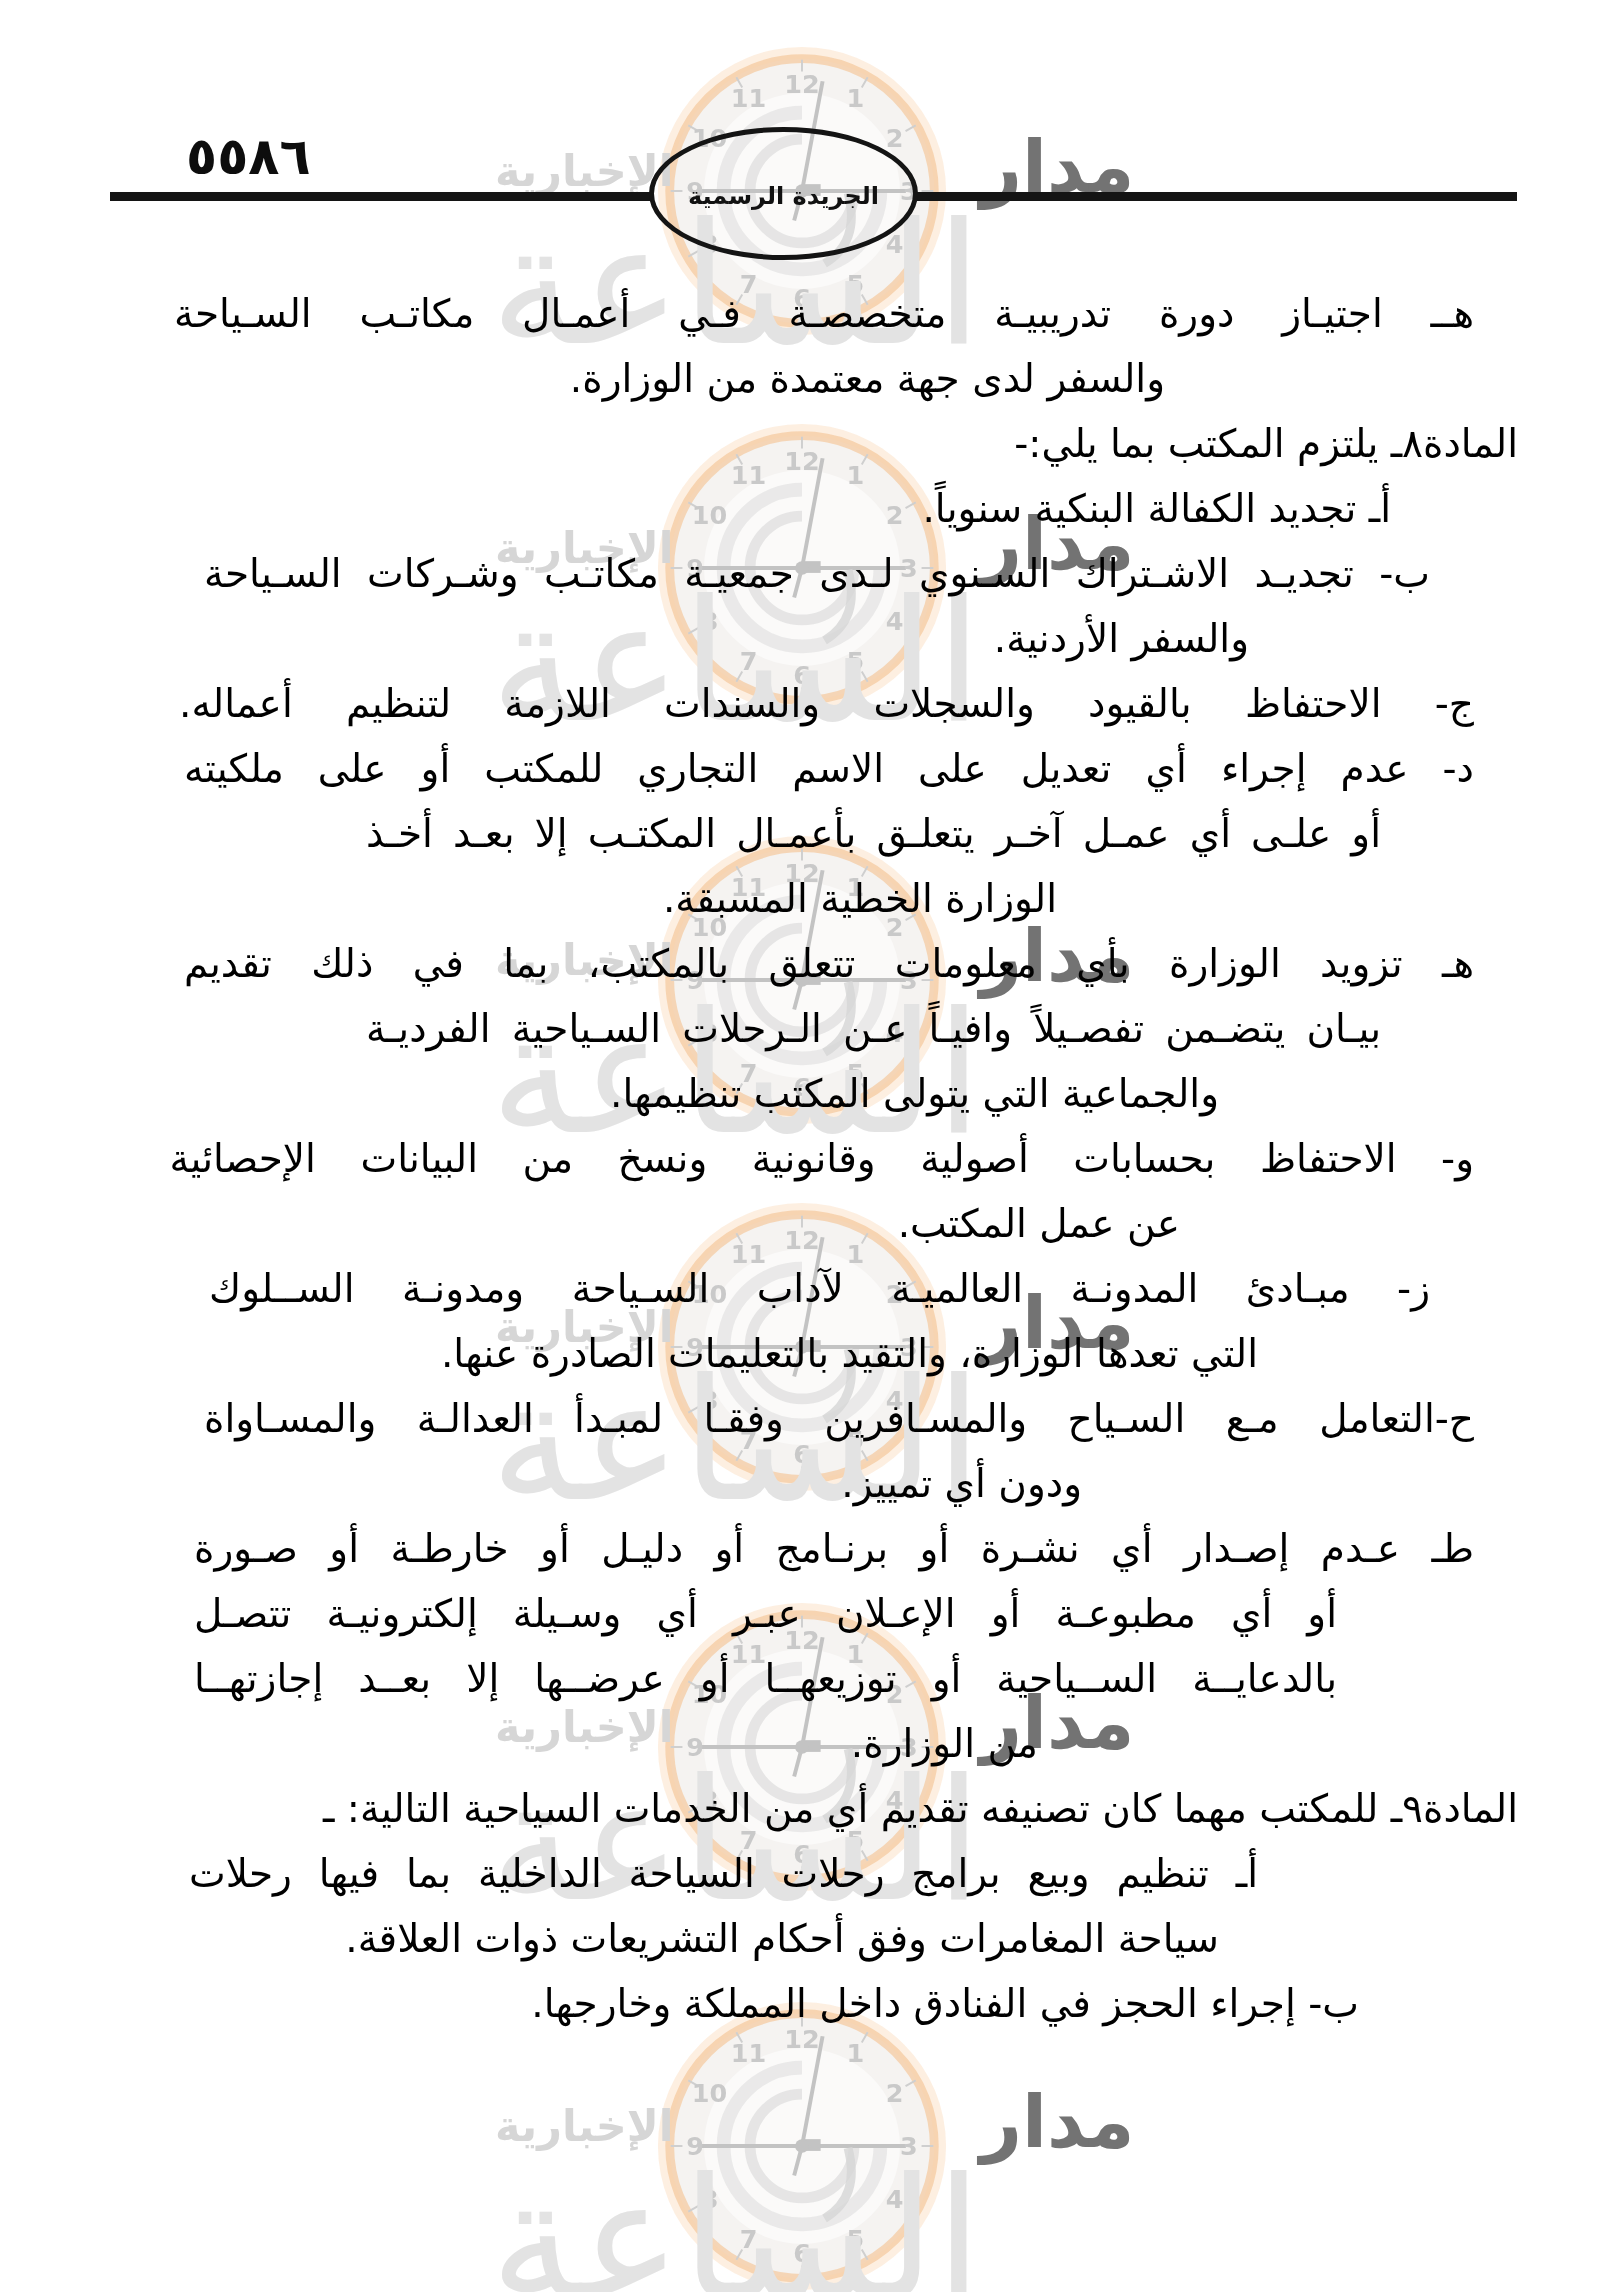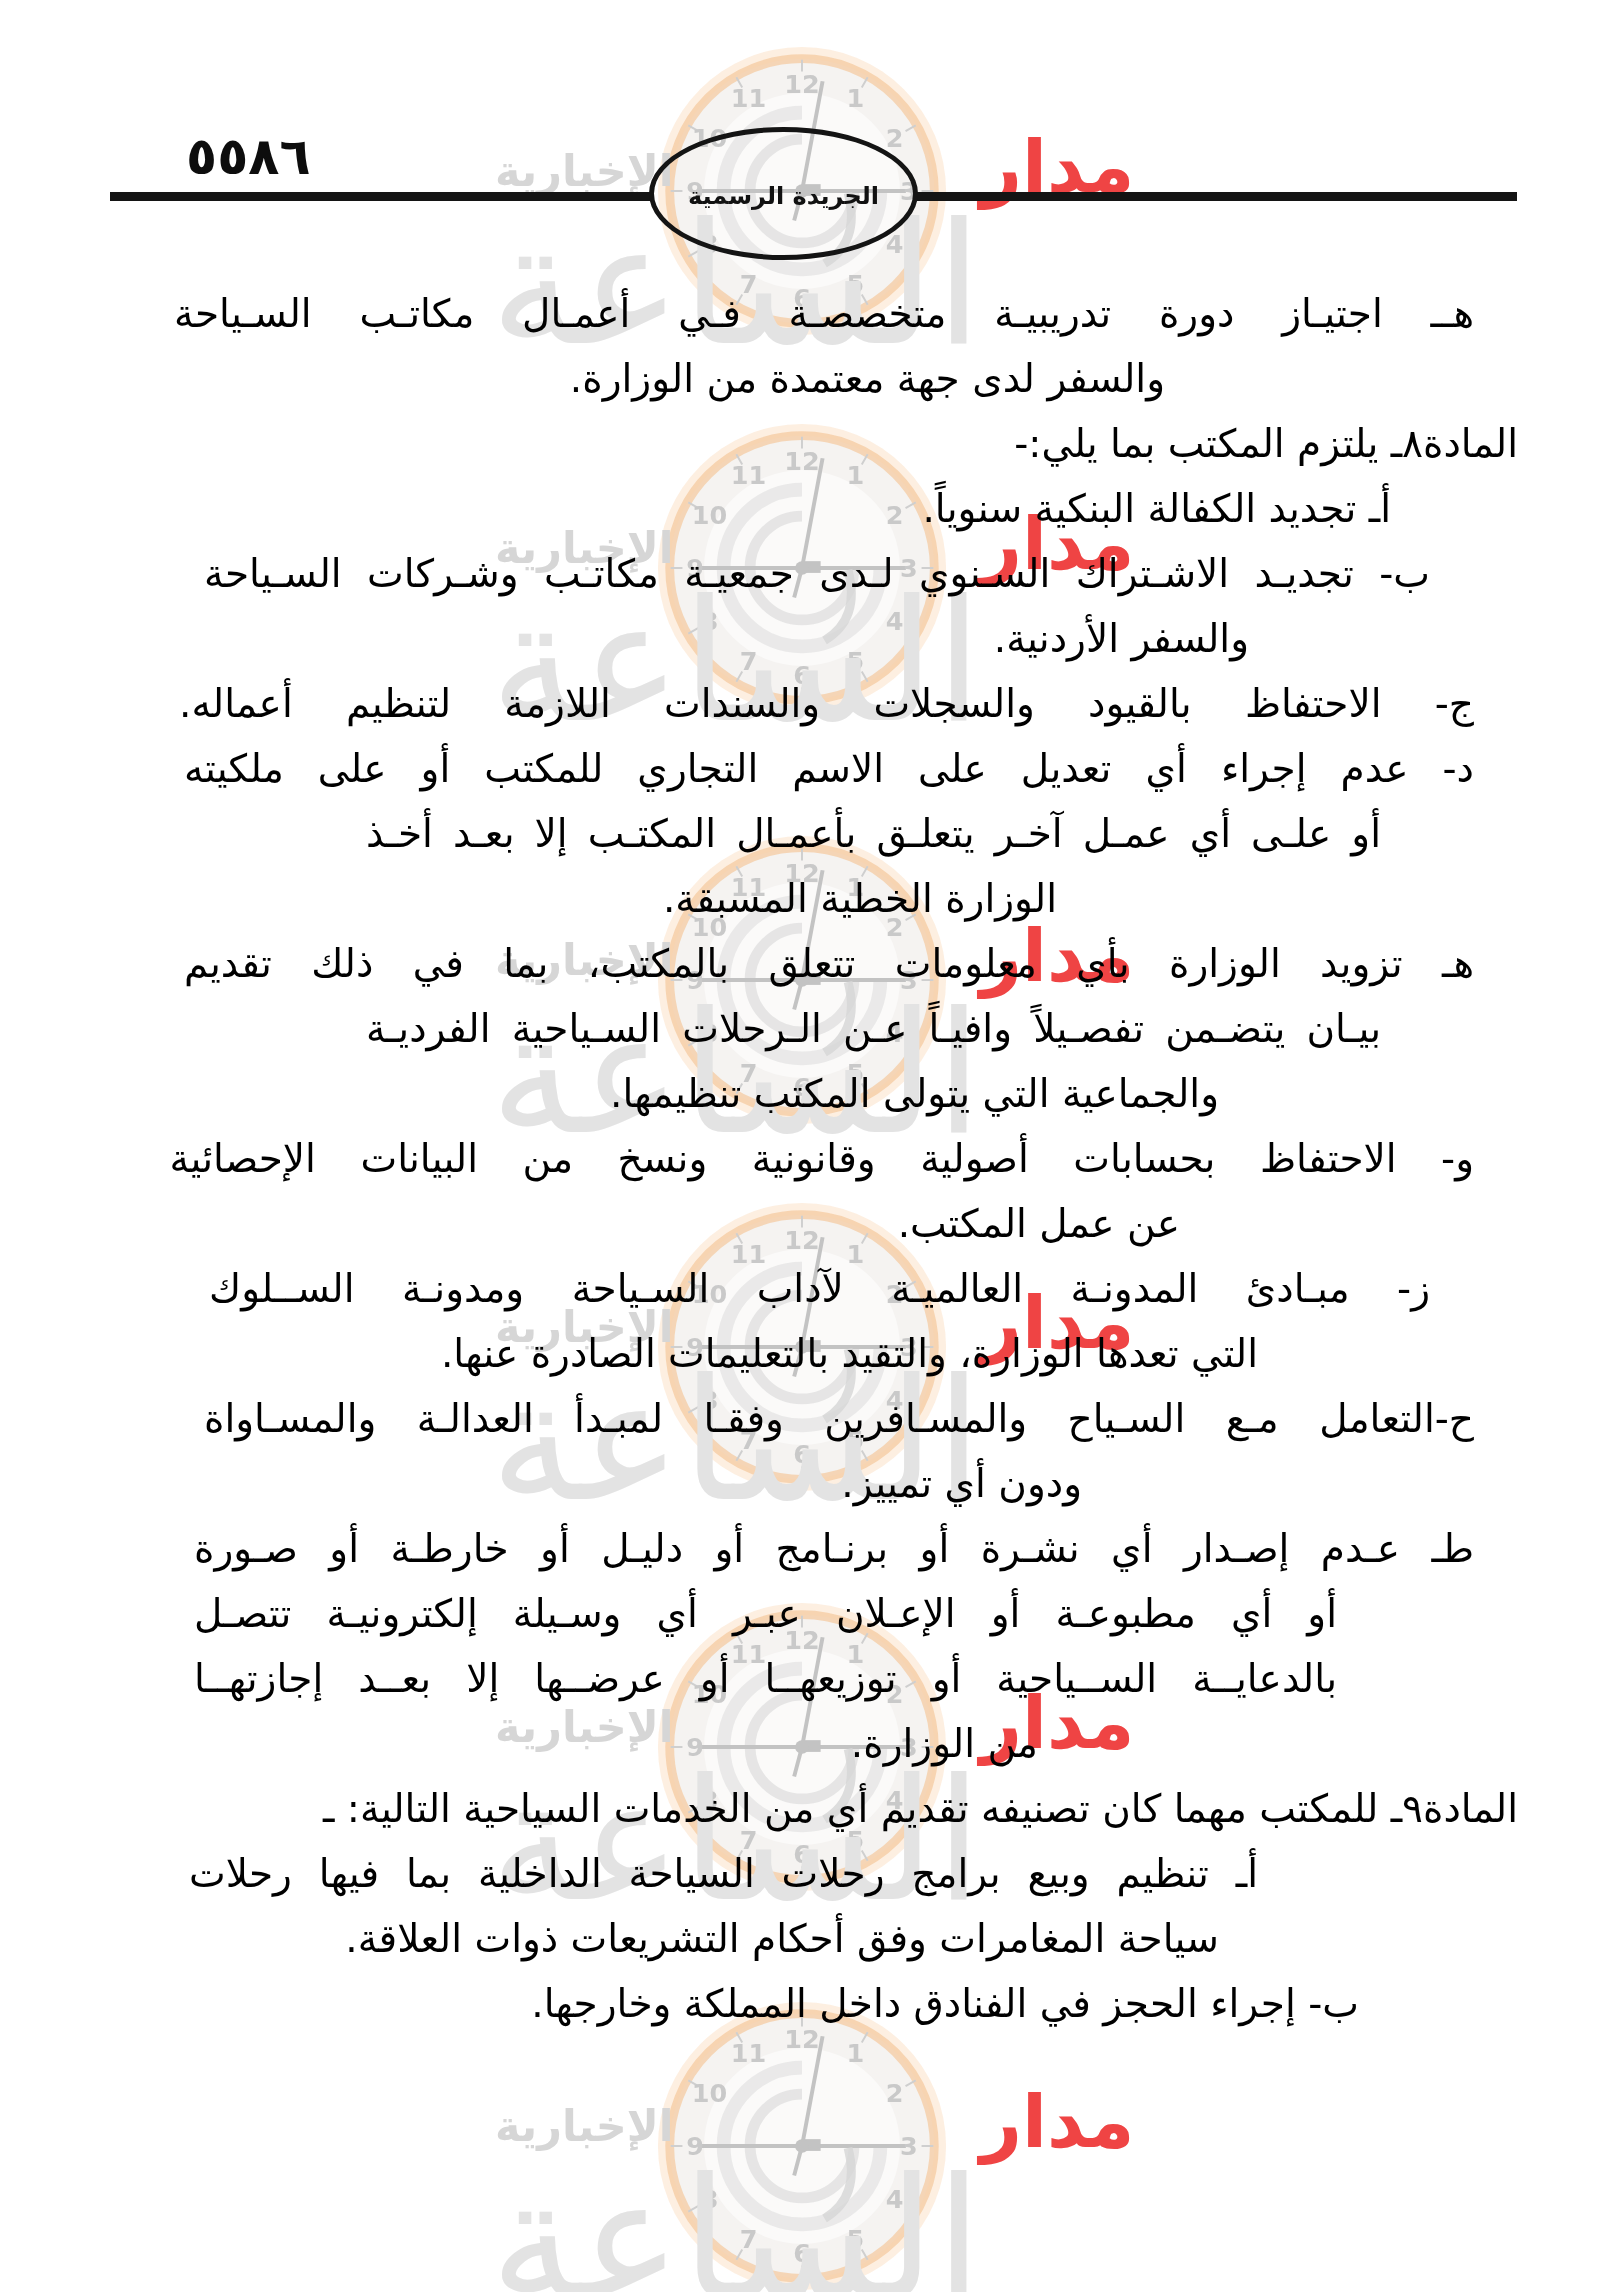--- a/index.html
+++ b/index.html
@@ -12,21 +12,21 @@
     font-family:"DejaVu Sans",sans-serif;
     direction:rtl;
   }
   
   .wm-layer{position:absolute;inset:0;z-index:0;pointer-events:none;}
   .wm-unit{position:absolute;left:0;width:1621px;height:431px;}
   .wm-clock{position:absolute;left:655px;top:39px;width:294px;height:294px;}
   .wm-num{font-family:"DejaVu Sans",sans-serif;font-weight:bold;font-size:26px;fill:#c9c9c9;text-anchor:middle;dominant-baseline:central;}
   .wm-brand-top{
     position:absolute;left:980px;top:125px;width:216px;
-    font-weight:bold;font-size:73px;line-height:73px;color:#ef4444;text-align:left;direction:rtl;
+    font-weight:bold;font-size:73px;line-height:73px;color:#737373;text-align:left;direction:rtl;
   }
   .wm-brand-sub{
     position:absolute;left:495px;top:147px;width:186px;
     font-weight:bold;font-size:43px;line-height:39px;color:#d6d6d6;text-align:left;direction:rtl;
   }
   .wm-brand-main{
     position:absolute;left:490px;top:192px;width:510px;
     font-weight:normal;font-size:169px;line-height:176px;color:#e3e3e3;text-align:left;direction:rtl;
   }
   

